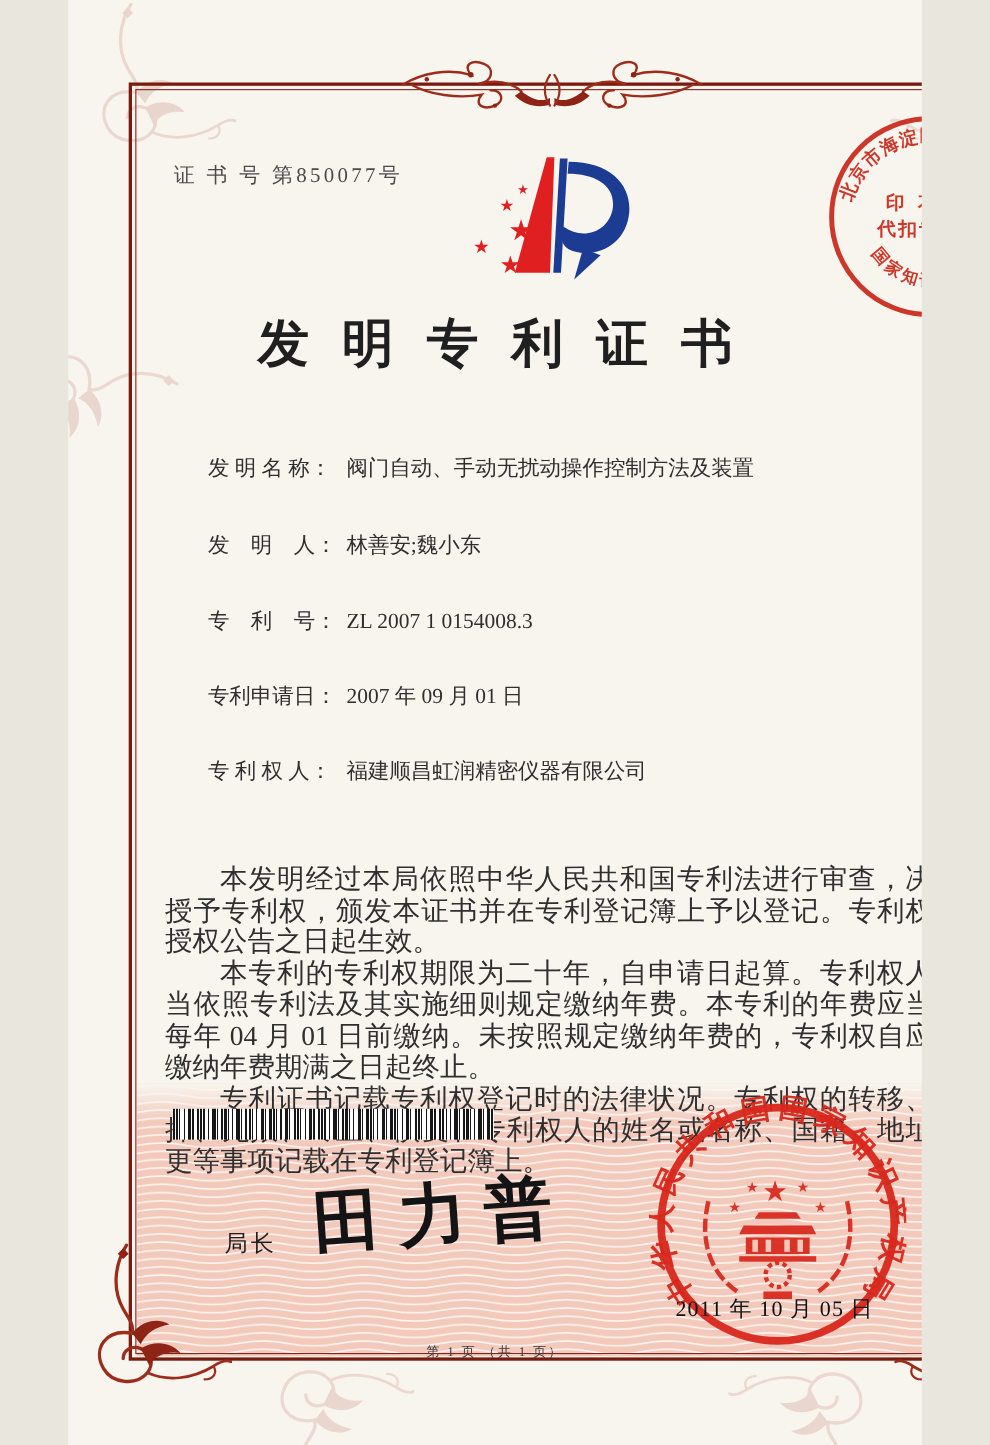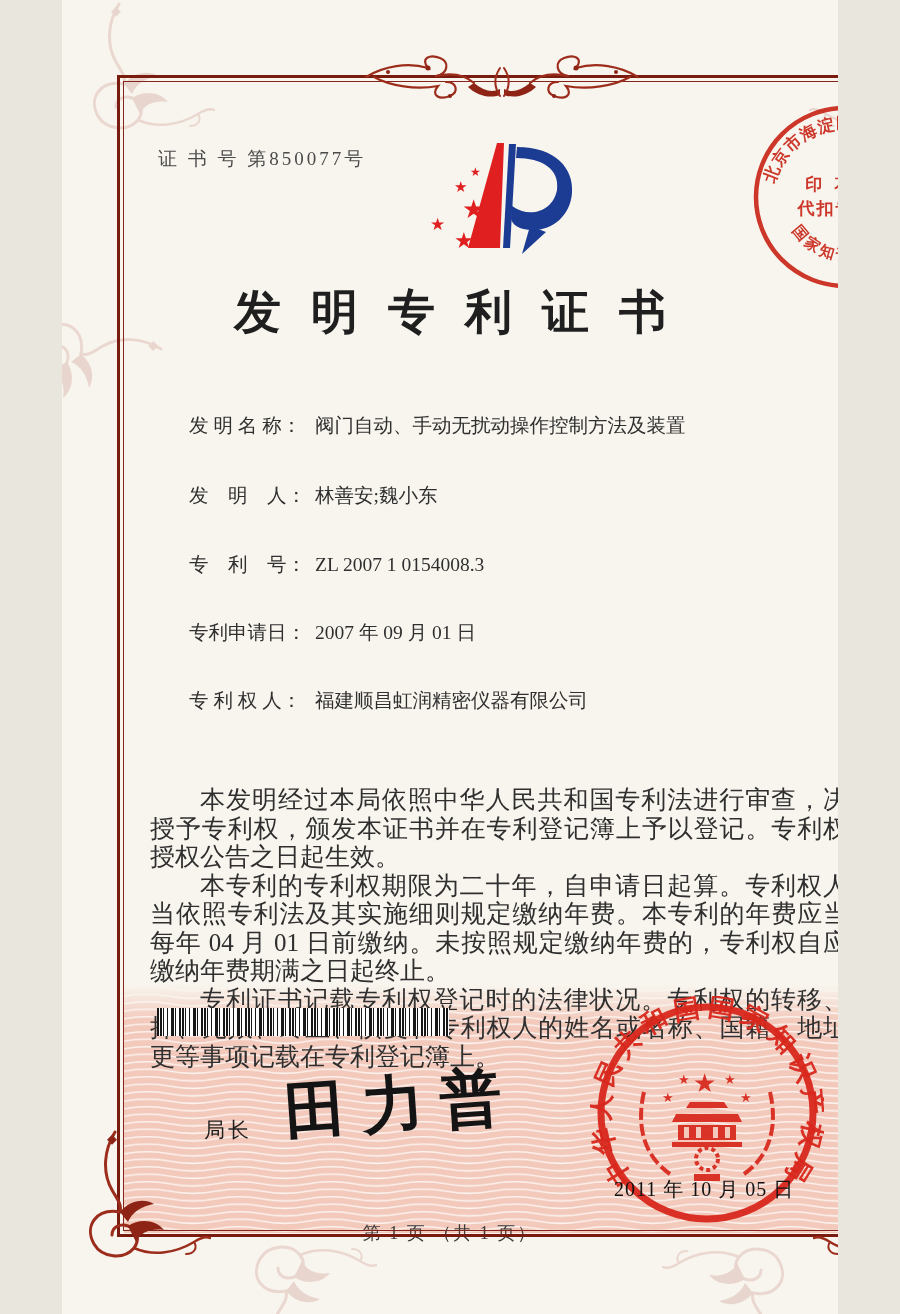--- a/index.html
+++ b/index.html
@@ -37,21 +37,21 @@
   .barcode{position:absolute;left:95px;top:1008px;width:292px;height:28px;z-index:3;
     background:repeating-linear-gradient(90deg,
       #161616 0 2px,#fdfdfd 2px 3px,#161616 3px 5px,#fdfdfd 5px 6px,
       #161616 6px 7px,#fdfdfd 7px 10px,#161616 10px 11px,#fdfdfd 11px 14px,
       #161616 14px 17px,#fdfdfd 17px 18px,#161616 18px 19px,#fdfdfd 19px 22px);}
   .sig-label{position:absolute;left:142px;top:1116px;font-size:21px;color:#1d1d1d;letter-spacing:3px;z-index:3;}
   .sig-name{position:absolute;left:222px;top:1062px;font-size:62px;font-weight:bold;color:#141414;
     letter-spacing:16px;transform:rotate(-4deg);z-index:3;}
   .seal{position:absolute;left:528px;top:996px;width:234px;height:234px;z-index:3;}
   .seal-date{position:absolute;left:552px;top:1176px;font-size:20px;color:#111;letter-spacing:1px;z-index:4;white-space:pre;}
-  .footer{position:absolute;left:0;right:0;top:1221px;text-align:center;font-size:18px;
+  .footer{position:absolute;left:0;right:0;top:1221px;text-align:center;font-size:12px;
     letter-spacing:2px;color:#3a3a3a;z-index:4;white-space:pre;}
 </style>
 </head>
 <body>
 
 <div class="page">
 
   <svg width="0" height="0" style="position:absolute" aria-hidden="true">
     <defs>
       <g id="flourish" stroke="#9c2c1c" fill="none" stroke-width="3" stroke-linecap="round">

